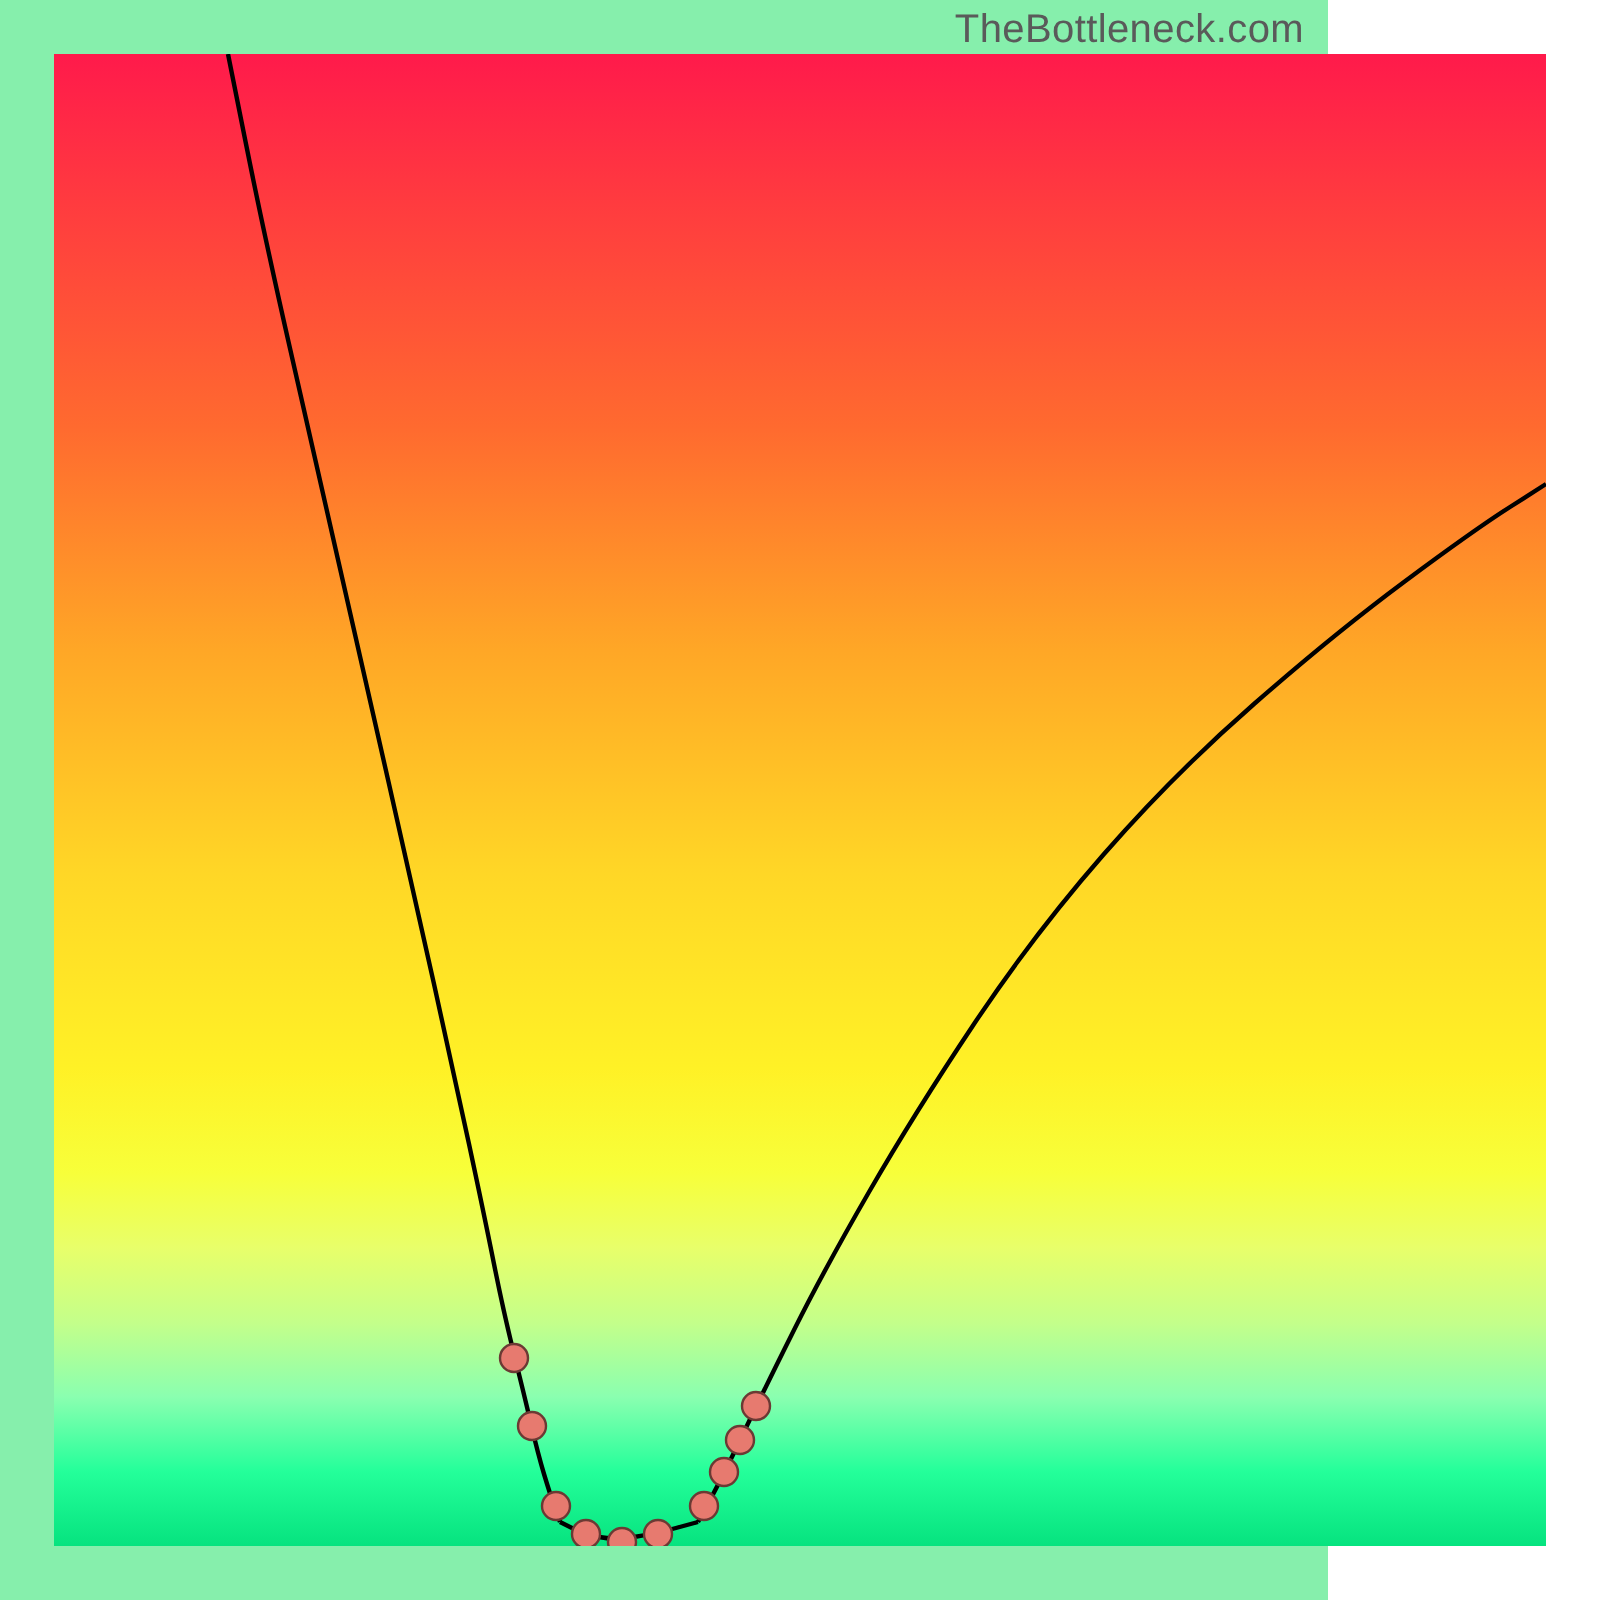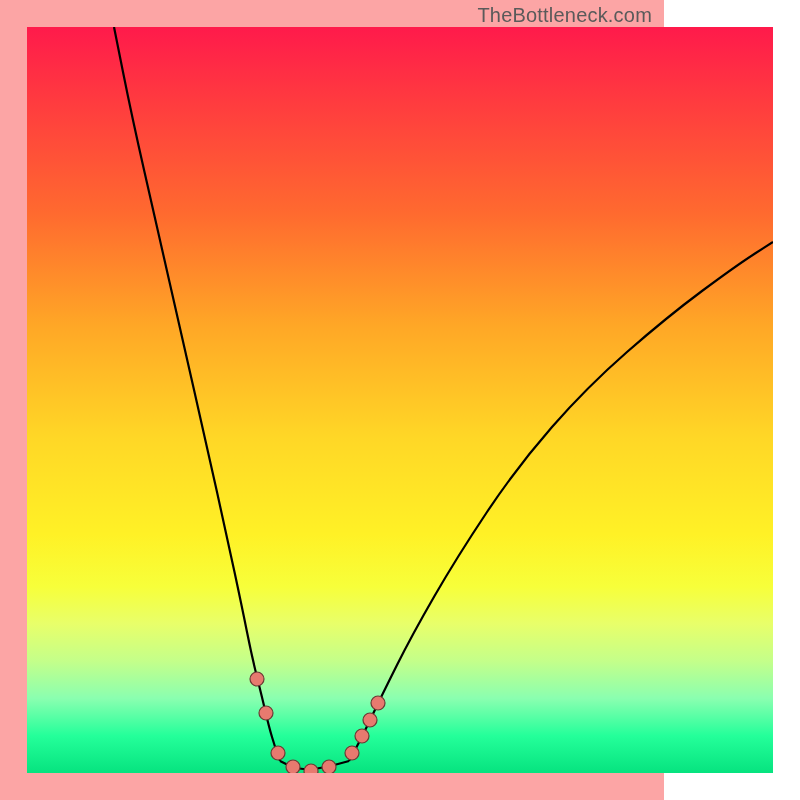--- a/index.html
+++ b/index.html
@@ -9,21 +9,21 @@
     height: 800px;
     background: #ffffff;
     overflow: hidden;
   }
   .frame {
     position: absolute;
     left: 0;
     top: 0;
     width: 664px;
     height: 800px;
-    background: #fca5a5;
+    background: #86efac;
   }
   .plot {
     position: absolute;
     left: 27px;
     top: 27px;
     width: 746px;
     height: 746px;
     background: linear-gradient(to bottom,
       #ff1a4b 0%,
       #ff3b3f 10%,

